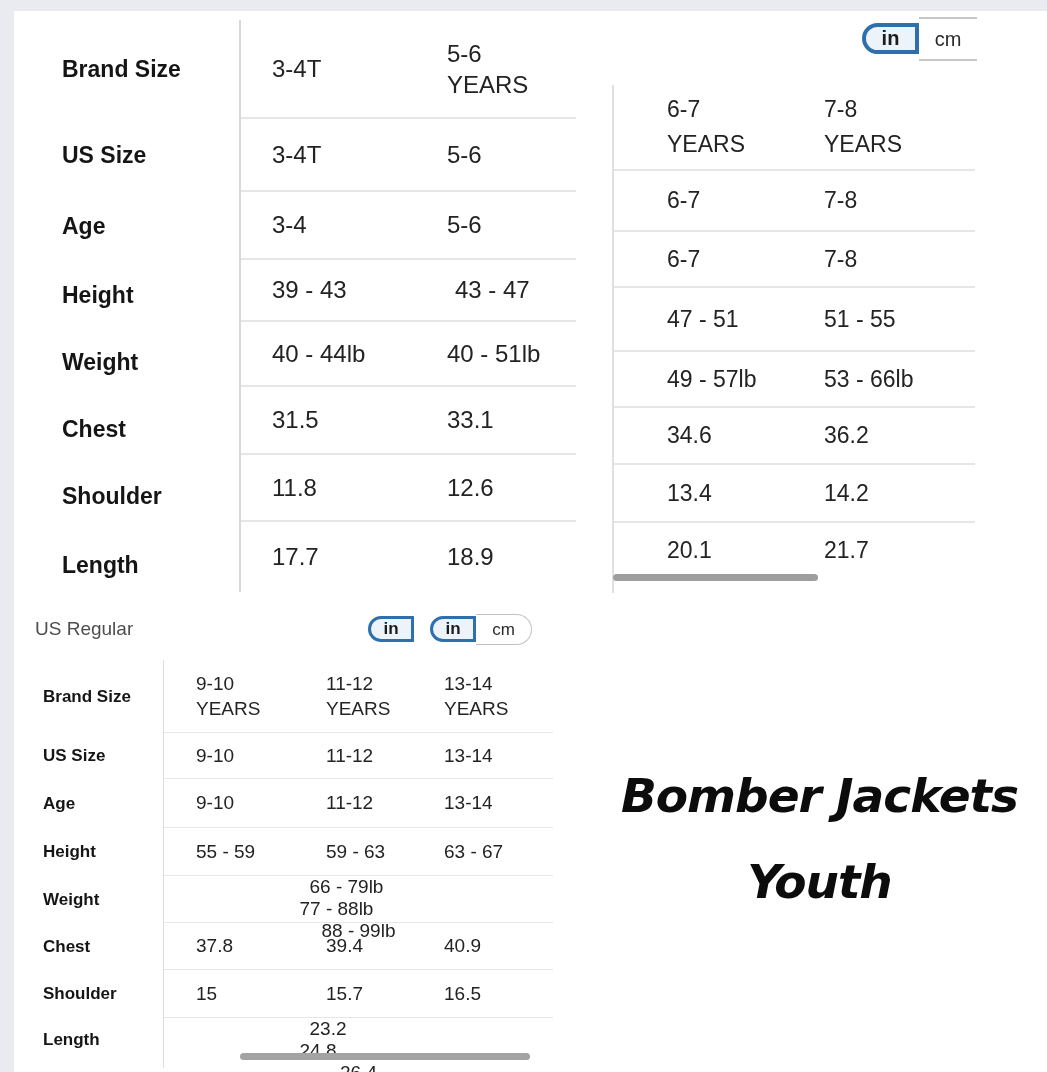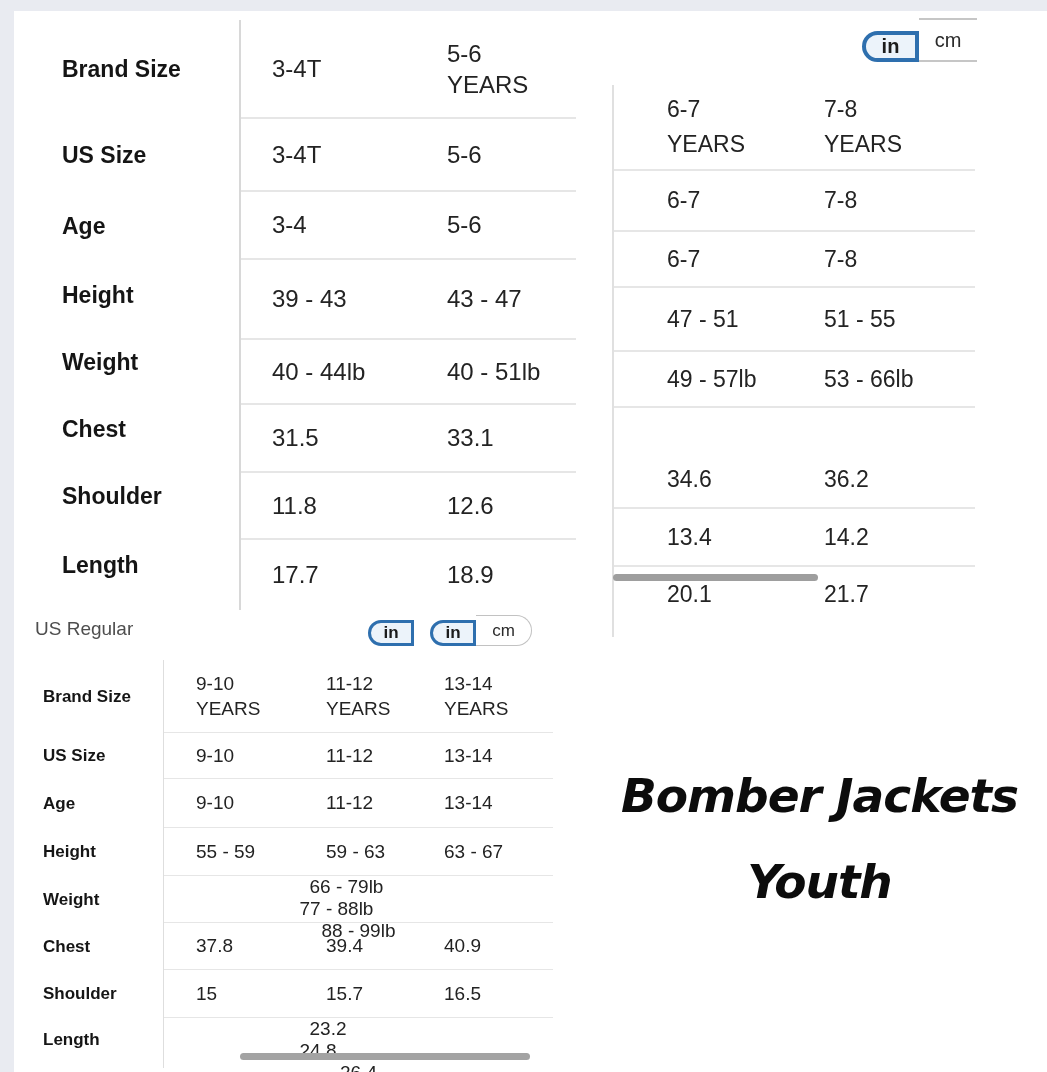--- a/index.html
+++ b/index.html
@@ -39,21 +39,21 @@
   .t2v .vhead .cell{white-space:pre-line;line-height:35px;}
   .t3v{left:163px;top:660px;width:390px;border-left:1.5px solid #dedede;
        padding-bottom:6px;font-size:19px;}
   .t3v .vrow{border-bottom:1.5px solid var(--sep);}
   .t3v .vrow:last-child{border-bottom:none;flex-direction:column;}
   .t3v .c1{width:162px;padding-left:32px;}
   .t3v .c2{width:118px;}
   .t3v .vhead .cell{white-space:pre-line;line-height:25px;}
 
   
-  .toggle{position:absolute;display:flex;align-items:flex-end;}
+  .toggle{position:absolute;display:flex;align-items:center;}
   .tg-in,.tg-cm{display:flex;align-items:center;justify-content:center;}
   .tg-in{background:var(--bluefill);border:4px solid var(--blue);
          border-radius:24px 0 0 24px;font-weight:bold;color:#1c1c1c;}
   .tg-cm{background:#fff;color:#2b2b2b;}
   .tgl-top{left:862px;top:14px;height:48px;}
   .tgl-top .tg-in{width:57px;font-size:20px;}
   .tgl-top .tg-cm{width:58px;height:44px;margin-top:2px;font-size:20px;
       border-top:2px solid #c6c6c6;border-bottom:2px solid #c6c6c6;}
   .tgl-a{left:368px;top:611px;height:35px;}
   .tgl-b{left:430px;top:611px;height:35px;}
@@ -97,21 +97,21 @@
 YEARS</div>
       </div>
       <div class="vrow" style="height: 73px;">
         <div class="cell c1">3-4T</div>
         <div class="cell c2">5-6</div>
       </div>
       <div class="vrow" style="height: 68px;">
         <div class="cell c1">3-4</div>
         <div class="cell c2">5-6</div>
       </div>
-      <div class="vrow" style="height: 80px;">
+      <div class="vrow" style="height: 62px; gap: 8px;">
         <div class="cell c1">39 - 43</div>
         <div class="cell c2">43 - 47</div>
       </div>
       <div class="vrow" style="height: 65px;">
         <div class="cell c1">40 - 44lb</div>
         <div class="cell c2">40 - 51lb</div>
       </div>
       <div class="vrow" style="height: 68px;">
         <div class="cell c1">31.5</div>
         <div class="cell c2">33.1</div>
@@ -147,21 +147,21 @@
         <div class="cell c2">7-8</div>
       </div>
       <div class="vrow" style="height: 64px;">
         <div class="cell c1">47 - 51</div>
         <div class="cell c2">51 - 55</div>
       </div>
       <div class="vrow" style="height: 56px;">
         <div class="cell c1">49 - 57lb</div>
         <div class="cell c2">53 - 66lb</div>
       </div>
-      <div class="vrow" style="height: 57px; margin-top: 44px;">
+      <div class="vrow" style="height: 57px;">
         <div class="cell c1">34.6</div>
         <div class="cell c2">36.2</div>
       </div>
       <div class="vrow" style="height: 58px;">
         <div class="cell c1">13.4</div>
         <div class="cell c2">14.2</div>
       </div>
       <div class="vrow" style="height: 54px;">
         <div class="cell c1">20.1</div>
         <div class="cell c2">21.7</div>

